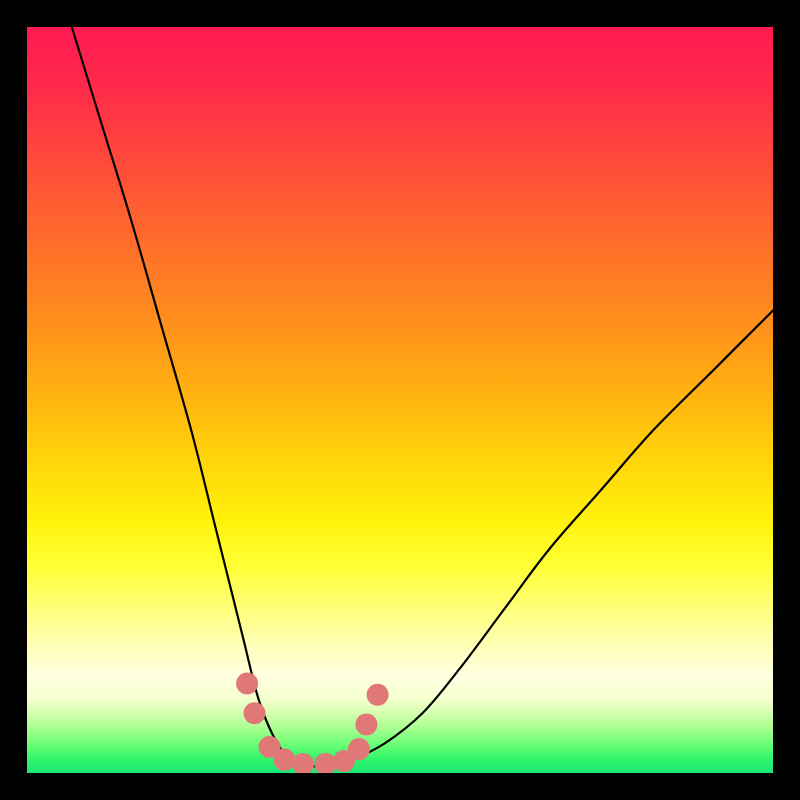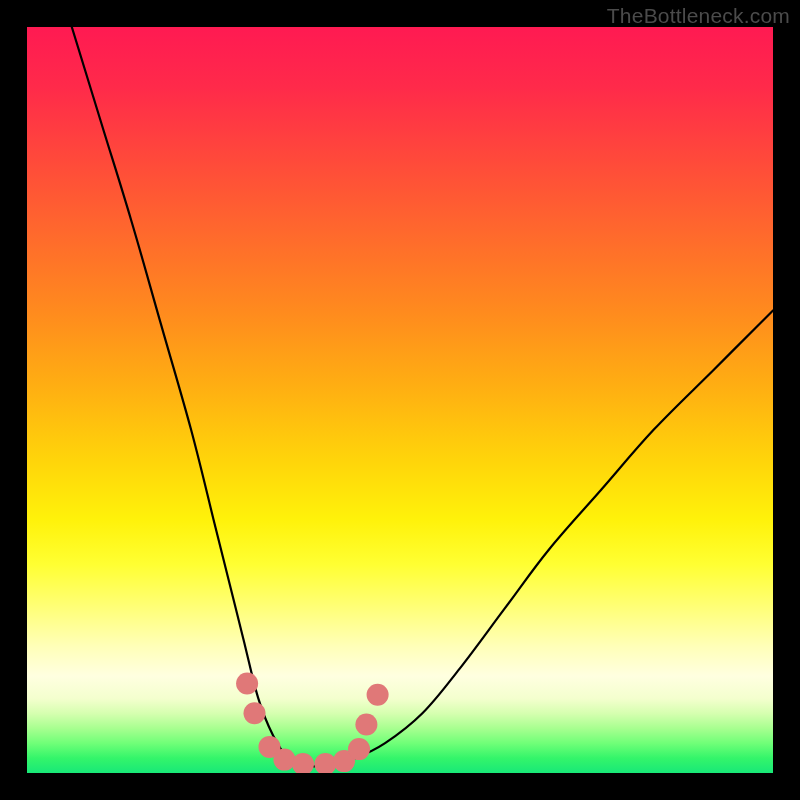--- a/index.html
+++ b/index.html
@@ -62,21 +62,20 @@
   svg.curve {
     position: absolute;
     inset: 0;
   }
 </style>
 </head>
 <body>
 
 <div class="frame">
 
-  <div class="watermark">TheBottleneck.com</div>
 
   <div class="plot">
     <div class="gradient"></div>
 
     <svg class="curve" viewBox="0 0 746 746" preserveAspectRatio="none">
       <path id="curve-path" fill="none" stroke="#000" stroke-width="2.2" stroke-linecap="round" stroke-linejoin="round" d="M 44.8 0.0 C 50.1 17.5, 63.9 62.1, 74.6 97.0 C 85.3 131.9, 93.7 157.7, 104.4 194.0 C 115.2 230.2, 123.5 260.8, 134.3 298.4 C 145.0 336.0, 154.7 367.9, 164.1 402.8 C 173.5 437.8, 179.8 465.5, 186.5 492.4 C 193.2 519.2, 196.0 530.6, 201.4 552.0 C 206.8 573.5, 211.0 590.2, 216.3 611.7 C 221.7 633.2, 225.9 653.9, 231.3 671.4 C 236.6 688.9, 240.8 698.0, 246.2 708.7 C 251.6 719.4, 255.7 725.7, 261.1 731.1 C 266.5 736.5, 269.3 737.2, 276.0 738.5 C 282.7 739.9, 289.0 739.9, 298.4 738.5 C 307.8 737.2, 317.5 735.1, 328.2 731.1 C 339.0 727.1, 346.0 724.2, 358.1 716.2 C 370.2 708.1, 382.0 699.7, 395.4 686.3 C 408.8 672.9, 417.9 660.4, 432.7 641.6 C 447.5 622.8, 461.3 603.4, 477.4 581.9 C 493.6 560.4, 504.7 543.7, 522.2 522.2 C 539.7 500.7, 555.6 484.0, 574.4 462.5 C 593.2 441.0, 606.5 424.3, 626.6 402.8 C 646.8 381.4, 664.8 364.6, 686.3 343.2 C 707.8 321.7, 735.3 294.2, 746.0 283.5"></path>
       <g id="marker-group">
           <circle cx="220.1" cy="656.5" r="11" fill="#e07878"></circle>
           <circle cx="227.5" cy="686.3" r="11" fill="#e07878"></circle>
           <circle cx="242.5" cy="719.9" r="11" fill="#e07878"></circle>

